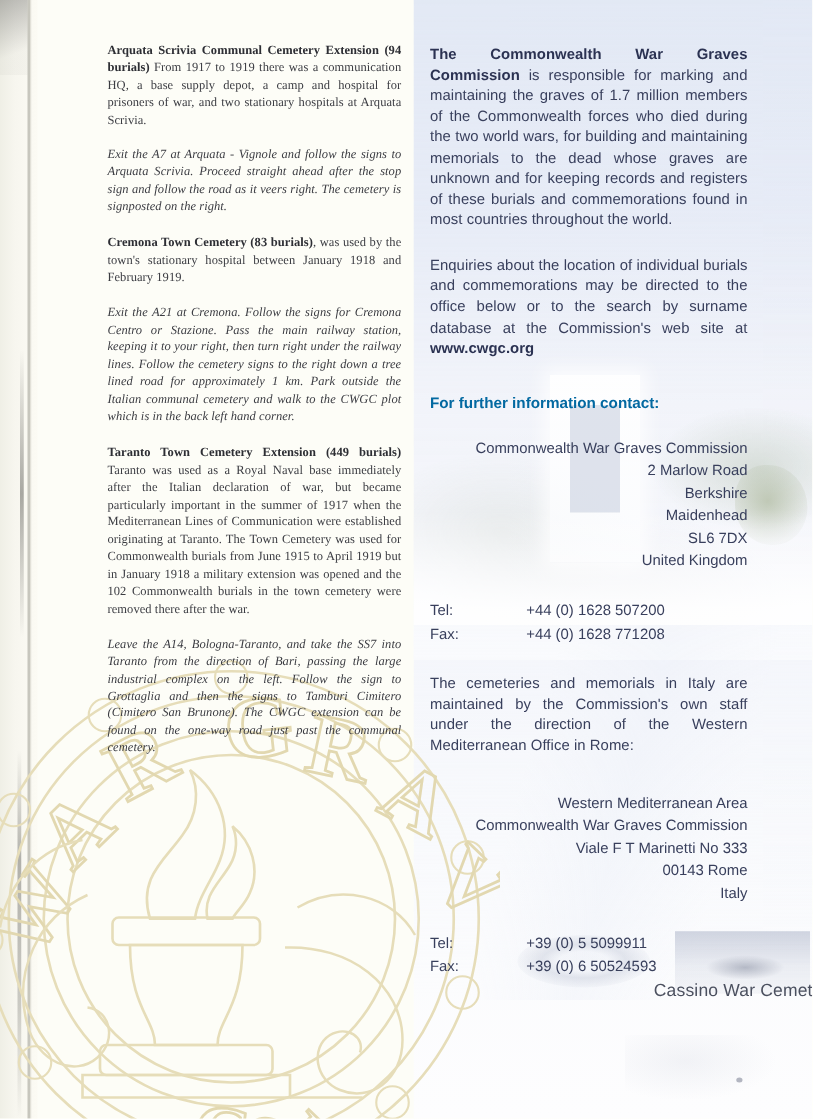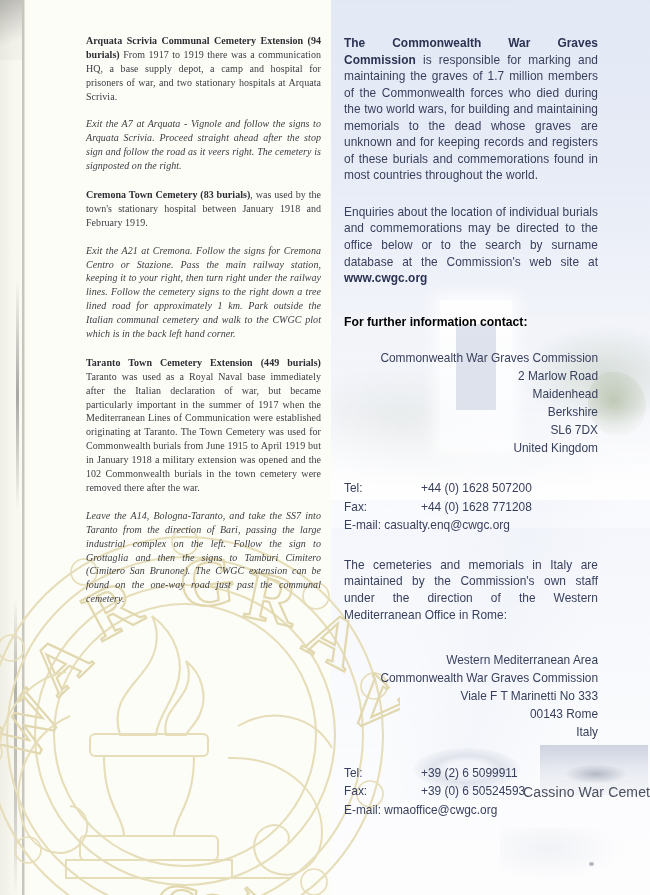--- a/index.html
+++ b/index.html
@@ -214,21 +214,21 @@
     letter-spacing: .004em;
   }
   .bold { font-weight: bold; color: #2d2e34; }
   .col-right .bold { color: #2b3252; }
   .ital { font-style: italic; }
   p.ital { margin-bottom: 15px; }
 
   .heading-contact {
     font-weight: bold;
     font-size: 12.2px;
-    color: #000000;
+    color: #0369a1;
     margin: 0 0 20px 0;
   }
 
   .addr-block {
     font-size: 11.9px;
     color: #383f5c;
     line-height: 1.52;
     margin: 0 0 16px 0;
   }
   .addr-block div { white-space: nowrap; text-align: right; }
@@ -361,38 +361,37 @@
 
     <p><span>Enquiries about the location of individual burials and commemorations may be directed to the office below or to the search by surname database at the Commission's web site at </span><span class="bold">www.cwgc.org</span></p>
 
     <div class="gap-md"></div>
 
     <div class="heading-contact">For further information contact:</div>
 
     <div class="addr-block">
       <div>Commonwealth War Graves Commission</div>
       <div>2 Marlow Road</div>
+      <div>Berkshire</div>
       <div>Maidenhead</div>
-      <div>Berkshire</div>
       <div>SL6 7DX</div>
       <div>United Kingdom</div>
     </div>
 
     <div class="gap-sm"></div>
 
     <div class="tel-block">
       <div class="tel-row">
         <span class="tel-key">Tel:</span>
         <span class="tel-val">+44 (0) 1628 507200</span>
       </div>
       <div class="tel-row">
         <span class="tel-key">Fax:</span>
         <span class="tel-val">+44 (0) 1628 771208</span>
       </div>
-      <div class="tel-single">E-mail: casualty.enq@cwgc.org</div>
     </div>
 
     <div class="gap-sm"></div>
 
     <p>The cemeteries and memorials in Italy are maintained by the Commission's own staff under the direction of the Western Mediterranean Office in Rome:</p>
 
     <div class="gap-md"></div>
 
     <div class="addr-block">
       <div>Western Mediterranean Area</div>
@@ -400,26 +399,25 @@
       <div>Viale F T Marinetti No 333</div>
       <div>00143 Rome</div>
       <div>Italy</div>
     </div>
 
     <div class="gap-sm"></div>
 
     <div class="tel-block">
       <div class="tel-row">
         <span class="tel-key">Tel:</span>
-        <span class="tel-val">+39 (2) 6 5099911</span>
+        <span class="tel-val">+39 (0) 5 5099911</span>
       </div>
       <div class="tel-row">
         <span class="tel-key">Fax:</span>
         <span class="tel-val">+39 (0) 6 50524593</span>
       </div>
-      <div class="tel-single">E-mail: wmaoffice@cwgc.org</div>
     </div>
 
   </div>
 
   <div class="caption">Cassino War Cemetery</div>
 
 </div>
 
 </body></html>

